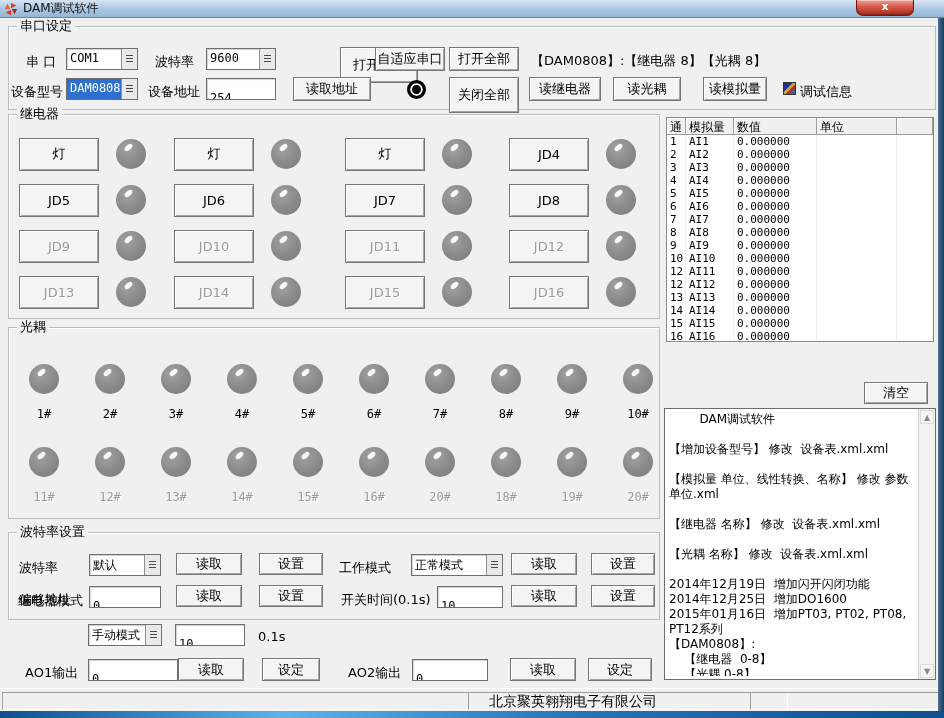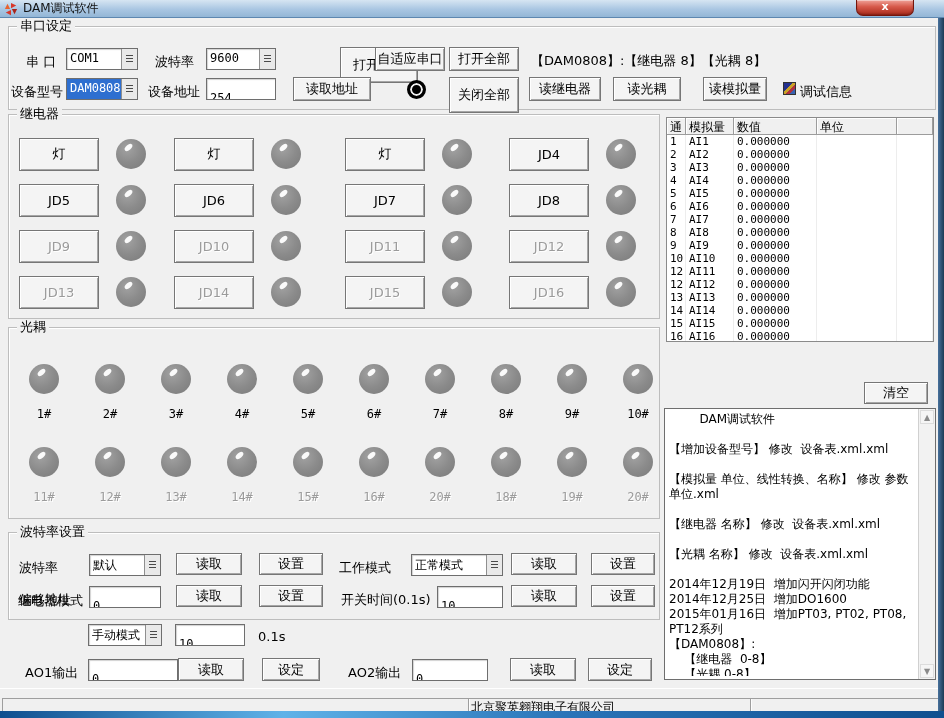--- a/index.html
+++ b/index.html
@@ -135,23 +135,23 @@
     font-size:8px; line-height:14px; color:#8a8a8a; background:#f5f5f5;
     border:1px solid #dcdcdc; box-sizing:border-box; cursor:pointer;
   }
   .sb-up { top:1px; } .sb-down { bottom:1px; }
   
   .statusbar {
     position:absolute; left:0; top:688px; width:938px; height:23px;
     background:#f0f0f0; border-top:1px solid #ffffff;
   }
   .sb-panel {
-    position:absolute; top:9px; height:16px; border:1px solid;
-    border-color:#9e9e9e #fdfdfd #fdfdfd #9e9e9e; font-size:12px;
-    padding:0 2px; line-height:16px; white-space:nowrap; overflow:hidden;
+    position:absolute; top:3px; height:16px; border:1px solid;
+    border-color:#9e9e9e #fdfdfd #fdfdfd #9e9e9e; font-size:14px;
+    padding:0 20px; line-height:16px; white-space:nowrap; overflow:hidden;
   }
   .debug-icon {
     position:absolute; width:13px; height:13px; border:1px solid #333; box-sizing:border-box;
     background:linear-gradient(135deg,#24318f 0 38%, #c9a227 38% 55%, #b03040 55% 75%, #3a62b0 75% 100%);
     cursor:pointer;
   }
 </style>
 </head>
 <body>
 

